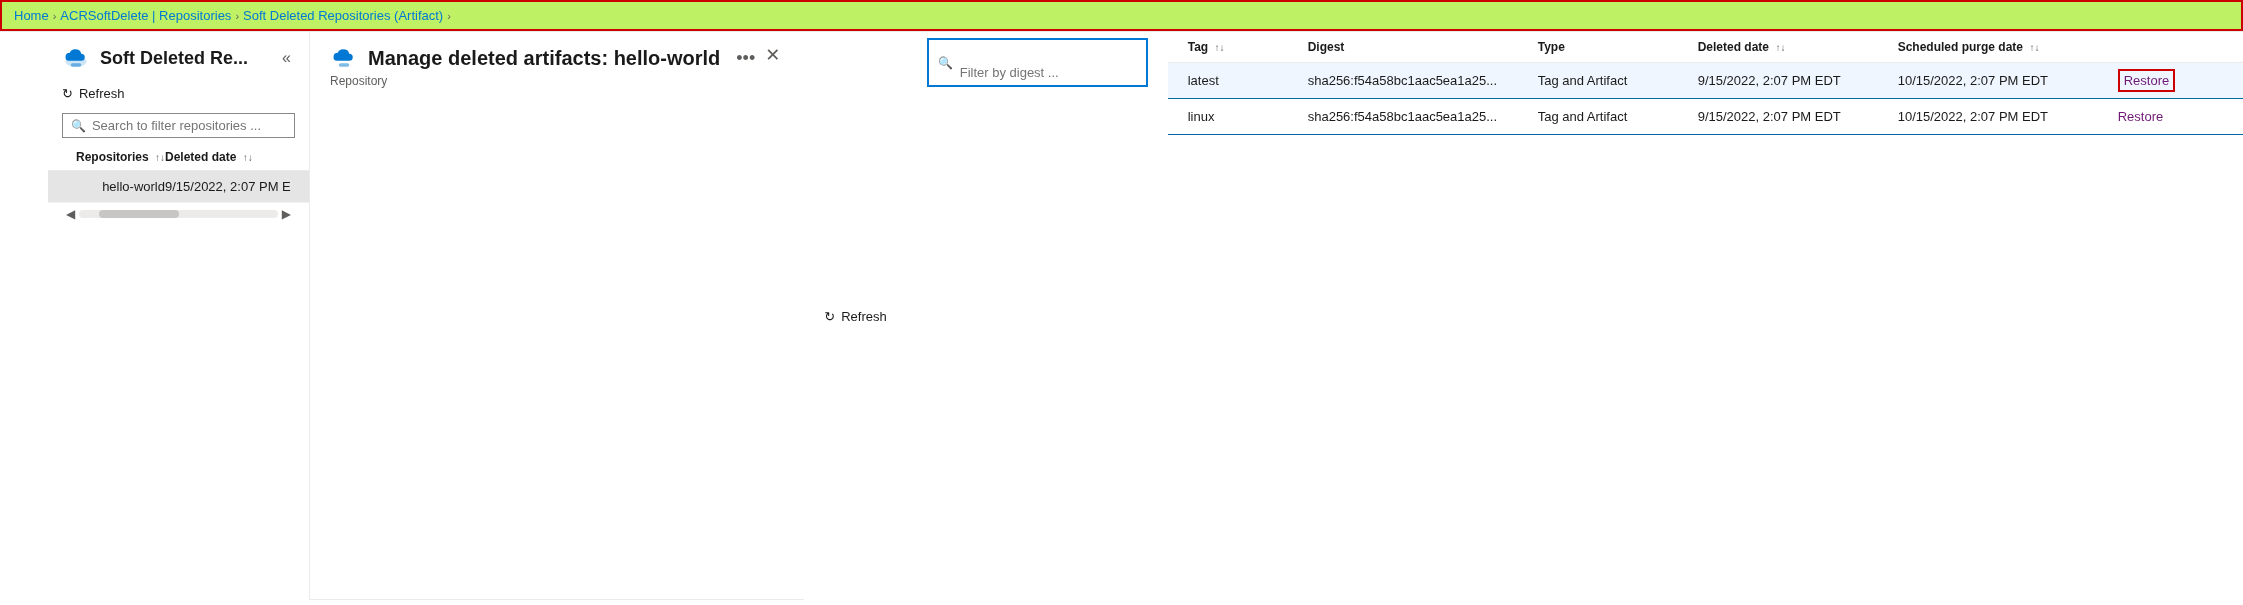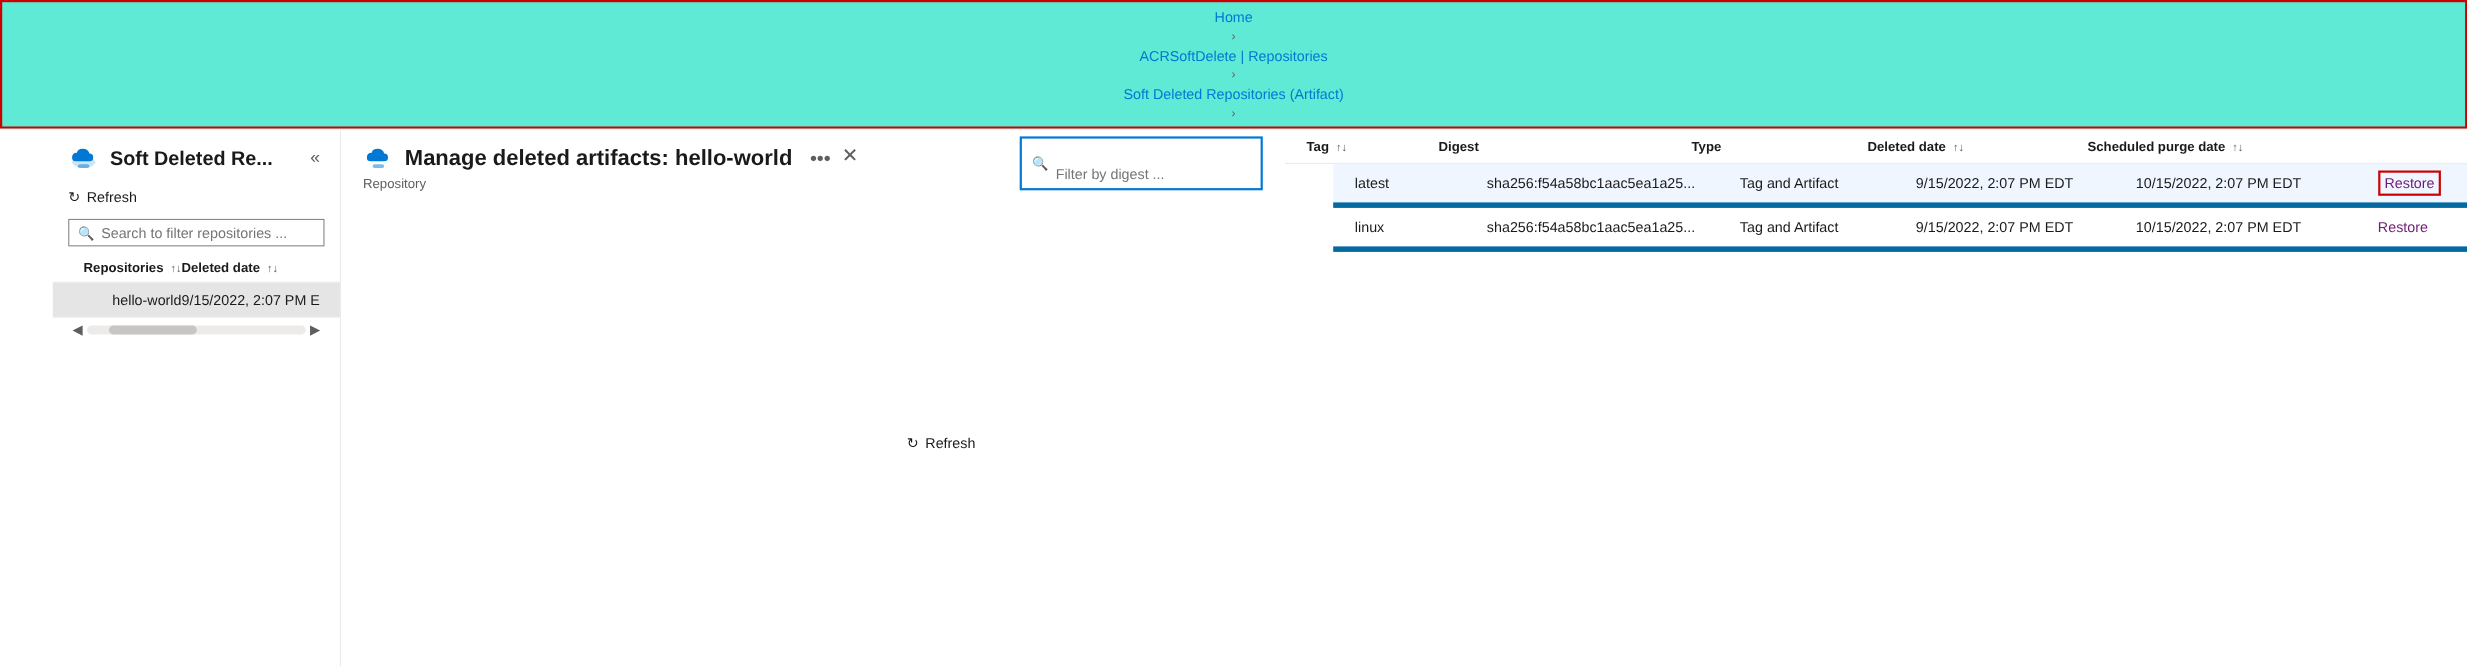--- a/index.html
+++ b/index.html
@@ -4,24 +4,23 @@
   <style>
     * { box-sizing: border-box; margin: 0; padding: 0; }
     body { font-family: 'Segoe UI', Arial, sans-serif; font-size: 13px; color: #1a1a1a; background: #fff; }
 
     
     .breadcrumb {
       display: flex;
       align-items: center;
       padding: 6px 12px;
       border: 2px solid #cc0000;
-      background: #5eead4;
+      background: #bef264;
       font-size: 13px;
       gap: 4px;
-      flex-direction: column;
     }
     .breadcrumb-item { color: #0078d4; cursor: pointer; }
     .breadcrumb-sep { color: #605e5c; font-size: 11px; }
     .breadcrumb-item.current { color: #0078d4; }
 
     
     .main-layout {
       display: flex;
       height: calc(100vh - 36px);
       border-top: 1px solid #edebe9;
@@ -262,22 +261,21 @@
     .col-digest { width: 230px; }
     .col-type { width: 160px; }
     .col-del-date { width: 200px; }
     .col-purge-date { width: 220px; }
     .col-action { flex: 1; }
 
     .data-row {
       display: flex;
       align-items: flex-start;
       padding: 10px 20px;
-      border-bottom: 5px solid #0369a1;
-      margin-left: 44px;
+      border-bottom: 1px solid #0369a1;
     }
     .data-row.selected { background: #f0f6ff; }
 
     .restore-link {
       color: #701a75;
       cursor: pointer;
       text-decoration: none;
       font-size: 13px;
     }
 

